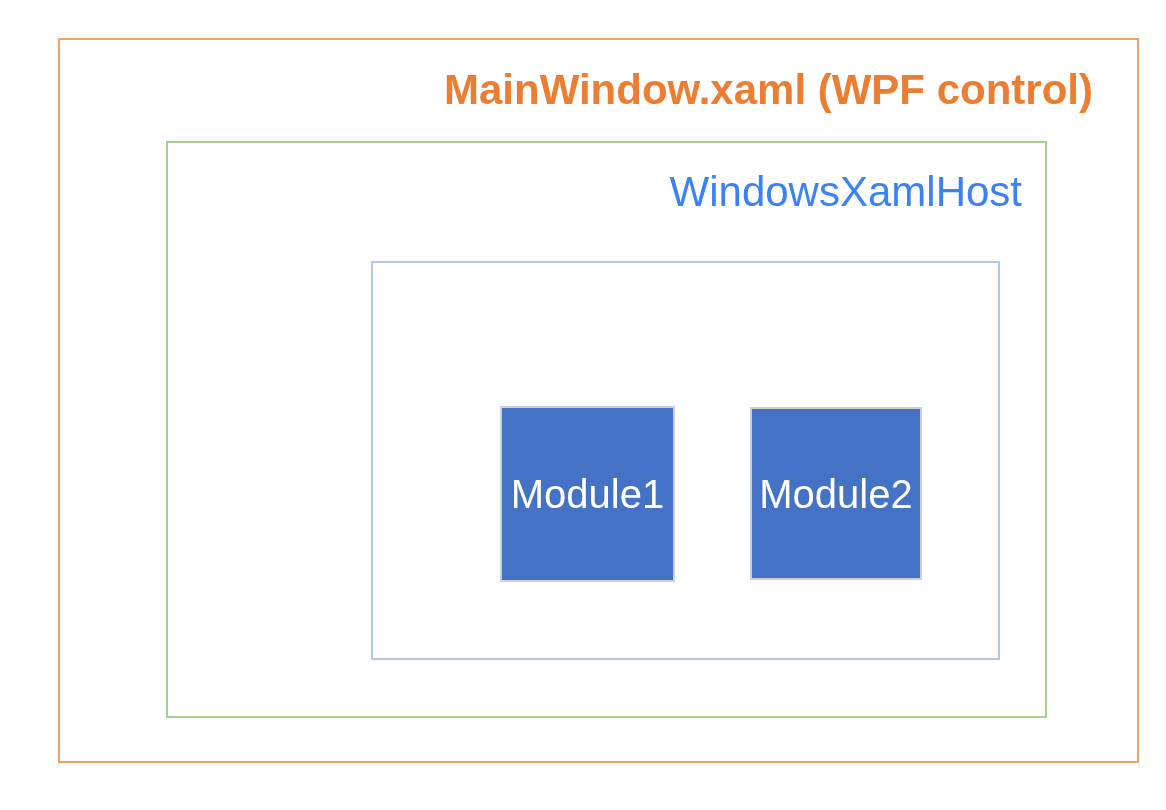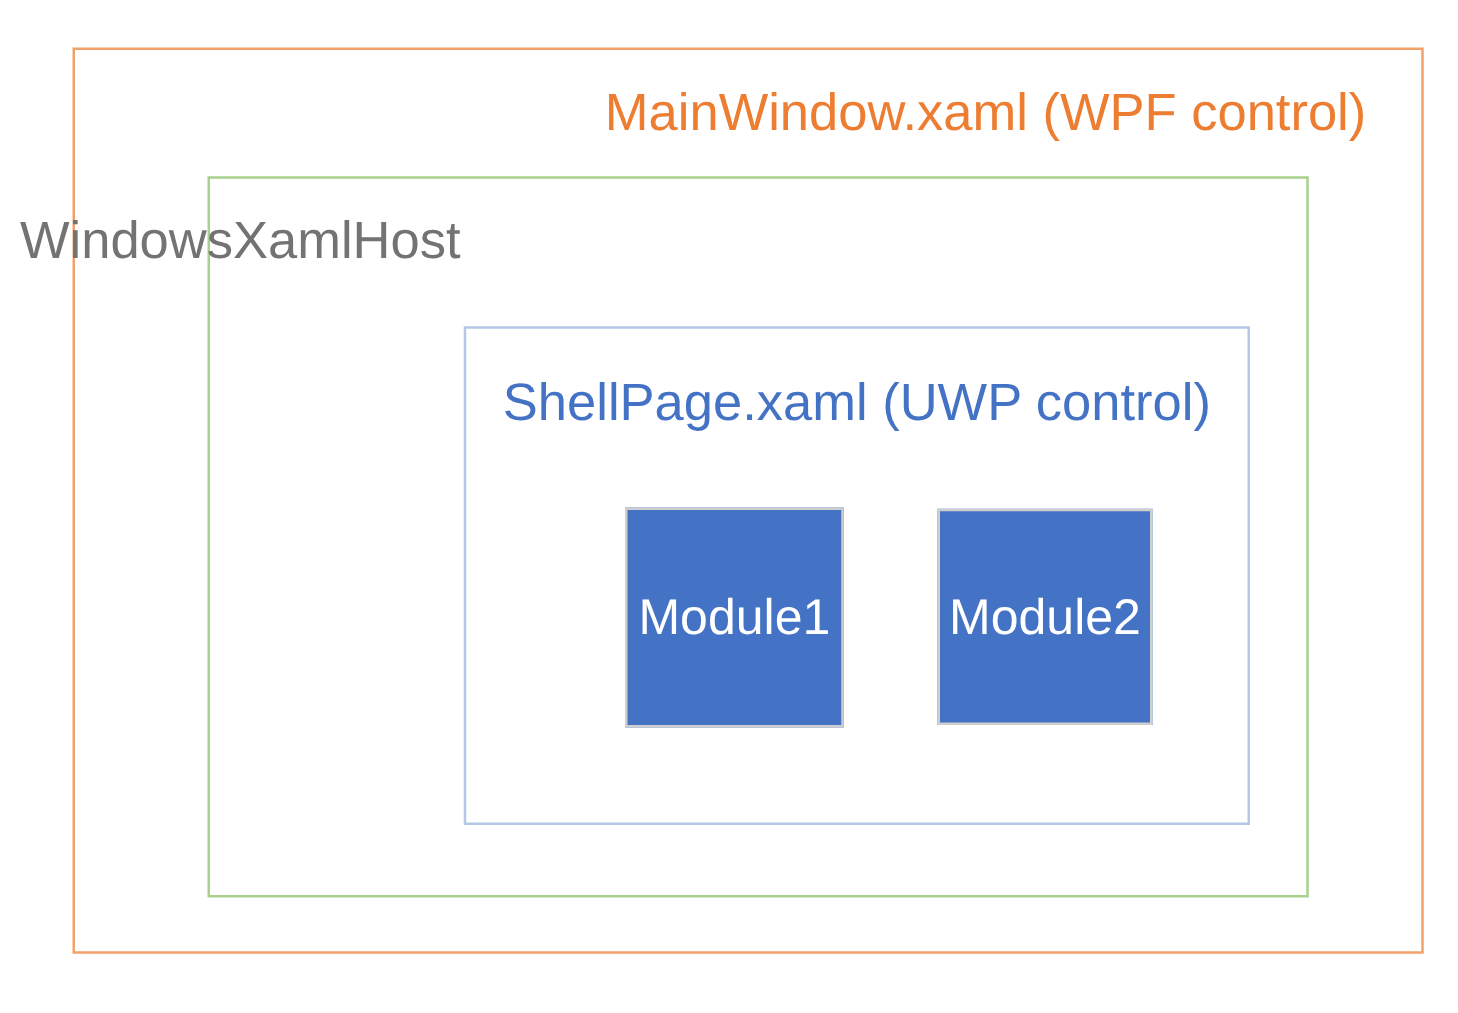--- a/index.html
+++ b/index.html
@@ -39,25 +39,27 @@
     position: absolute;
     font-size: 42px;
     line-height: 1.15;
     white-space: nowrap;
   }
   #wpf-label {
     left: 0; top: 66px;
     width: 1093px;
     text-align: right;
     color: #ED7D31;
+    font-weight: bold;
   }
   #host-label {
-    left: 16px; top: 168px;
+    left: 0; top: 168px;
     width: 1022px;
-    color: #737373;
+    text-align: right;
+    color: #3b82f6;
   }
   #shell-label {
     left: 371px; top: 298px;
     width: 629px;
     text-align: center;
     color: #4472C4;
   }
   .module {
     position: absolute;
     box-sizing: border-box;
@@ -90,21 +92,20 @@
   <div id="wpf-box" class="box"></div>
 
   <div id="host-box" class="box"></div>
 
   <div id="shell-box" class="box"></div>
 
   <div id="wpf-label" class="label">MainWindow.xaml (WPF control)</div>
 
   <div id="host-label" class="label">WindowsXamlHost</div>
 
-  <div id="shell-label" class="label">ShellPage.xaml (UWP control)</div>
 
   <div id="module-1" class="module">
     <span class="module-line">Module</span>
     <span class="module-line">1</span>
   </div>
 
   <div id="module-2" class="module">
     <span class="module-line">Module</span>
     <span class="module-line">2</span>
   </div>

